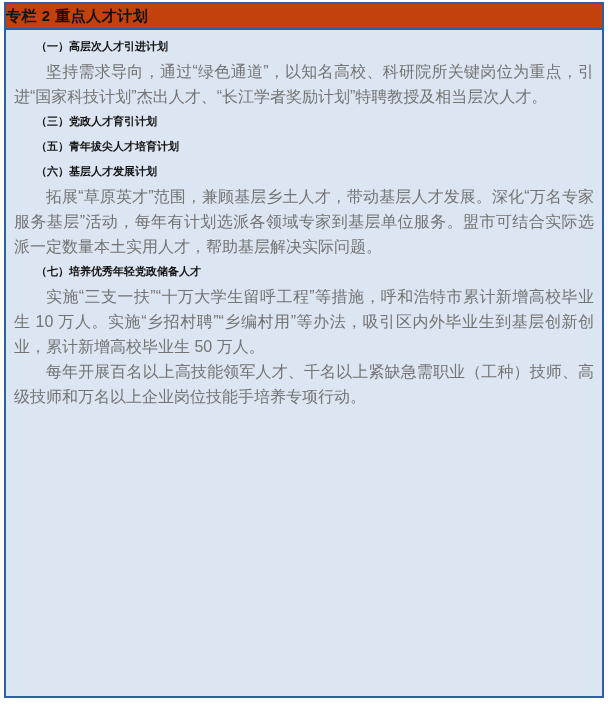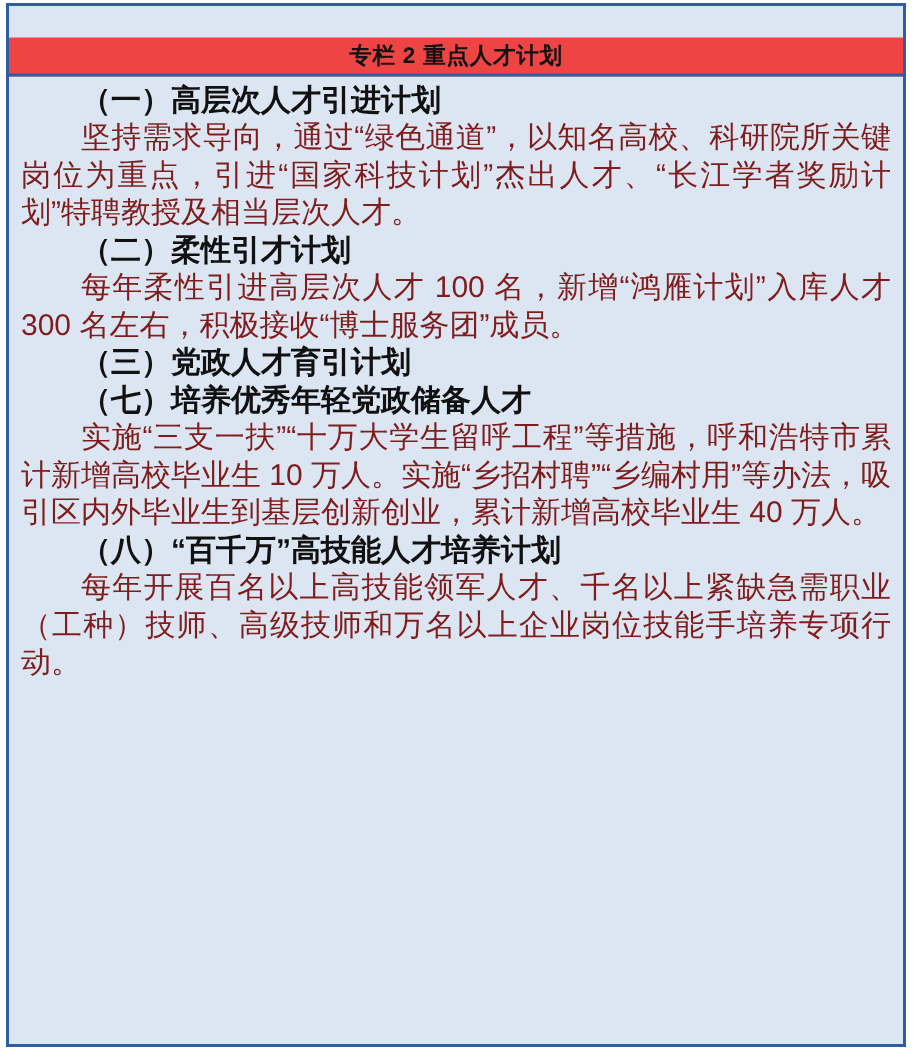--- a/index.html
+++ b/index.html
@@ -18,50 +18,49 @@
     margin: 2px 0 0 4px;
     border: 2px solid #2e5fa3;
     background: #dce6f2;
     box-sizing: border-box;
     overflow: hidden;
     position: relative;
   }
   .title-bar {
     height: 26px;
     border-bottom: 2px solid #2e5fa3;
-    background: #ef4444;
+    background: #c2410c;
     display: flex;
     align-items: center;
-    justify-content: center;
+    justify-content: flex-start;
     box-sizing: border-box;
-    margin-top: 21px;
   }
   .title-text {
     font-size: 15px;
     font-weight: bold;
     color: #111111;
     letter-spacing: 0.5px;
     white-space: nowrap;
   }
   .content {
     padding: 4px 8px 0 8px;
     box-sizing: border-box;
   }
   .heading {
-    font-size: 20px;
+    font-size: 11px;
     font-weight: bold;
     color: #111111;
     line-height: 25px;
     text-indent: 2em;
     margin: 0;
     white-space: nowrap;
   }
   .para {
-    font-size: 20px;
-    color: #7f1d1d;
+    font-size: 16px;
+    color: #737373;
     line-height: 25px;
     text-indent: 2em;
     margin: 0;
     text-align: justify;
     text-justify: inter-ideograph;
   }
 </style>
 </head>
 <body>
 
@@ -69,40 +68,40 @@
   <div class="title-bar">
     <span class="title-text">专栏 2    重点人才计划</span>
   </div>
   <div class="content">
 
     <div>
       <p class="heading">（一）高层次人才引进计划</p>
       <p class="para">坚持需求导向，通过“绿色通道”，以知名高校、科研院所关键岗位为重点，引进“国家科技计划”杰出人才、“长江学者奖励计划”特聘教授及相当层次人才。</p>
     </div>
 
-    <div>
-      <p class="heading">（二）柔性引才计划</p>
-      <p class="para">每年柔性引进高层次人才 100 名，新增“鸿雁计划”入库人才 300 名左右，积极接收“博士服务团”成员。</p>
-    </div>
 
     <div>
       <p class="heading">（三）党政人才育引计划</p>
     </div>
 
     <div>
     </div>
 
     <div>
+      <p class="heading">（五）青年拔尖人才培育计划</p>
     </div>
 
+    <div>
+      <p class="heading">（六）基层人才发展计划</p>
+      <p class="para">拓展“草原英才”范围，兼顾基层乡土人才，带动基层人才发展。深化“万名专家服务基层”活动，每年有计划选派各领域专家到基层单位服务。盟市可结合实际选派一定数量本土实用人才，帮助基层解决实际问题。</p>
+    </div>
 
     <div>
       <p class="heading">（七）培养优秀年轻党政储备人才</p>
-      <p class="para">实施“三支一扶”“十万大学生留呼工程”等措施，呼和浩特市累计新增高校毕业生 10 万人。实施“乡招村聘”“乡编村用”等办法，吸引区内外毕业生到基层创新创业，累计新增高校毕业生 40 万人。</p>
+      <p class="para">实施“三支一扶”“十万大学生留呼工程”等措施，呼和浩特市累计新增高校毕业生 10 万人。实施“乡招村聘”“乡编村用”等办法，吸引区内外毕业生到基层创新创业，累计新增高校毕业生 50 万人。</p>
     </div>
 
     <div>
-      <p class="heading">（八）“百千万”高技能人才培养计划</p>
       <p class="para">每年开展百名以上高技能领军人才、千名以上紧缺急需职业（工种）技师、高级技师和万名以上企业岗位技能手培养专项行动。</p>
     </div>
 
   </div>
 </div>
 
 </body></html>

